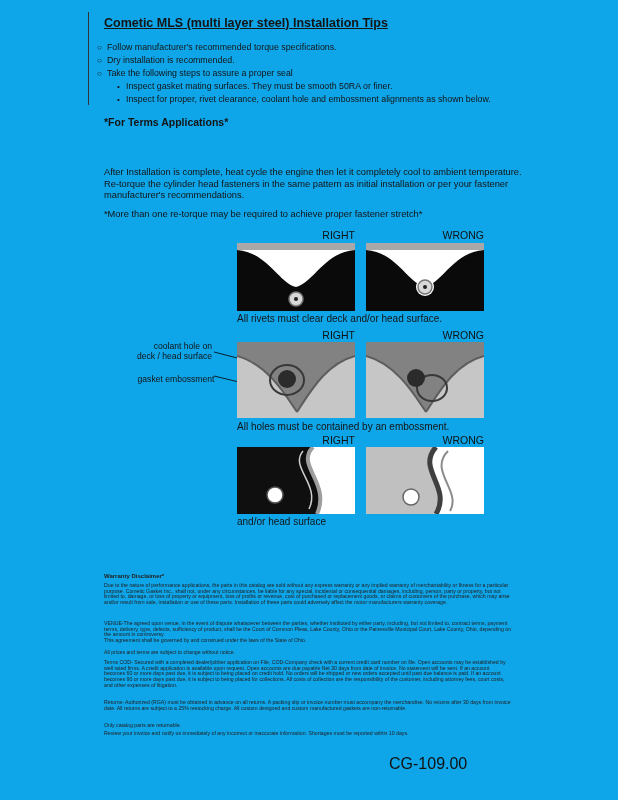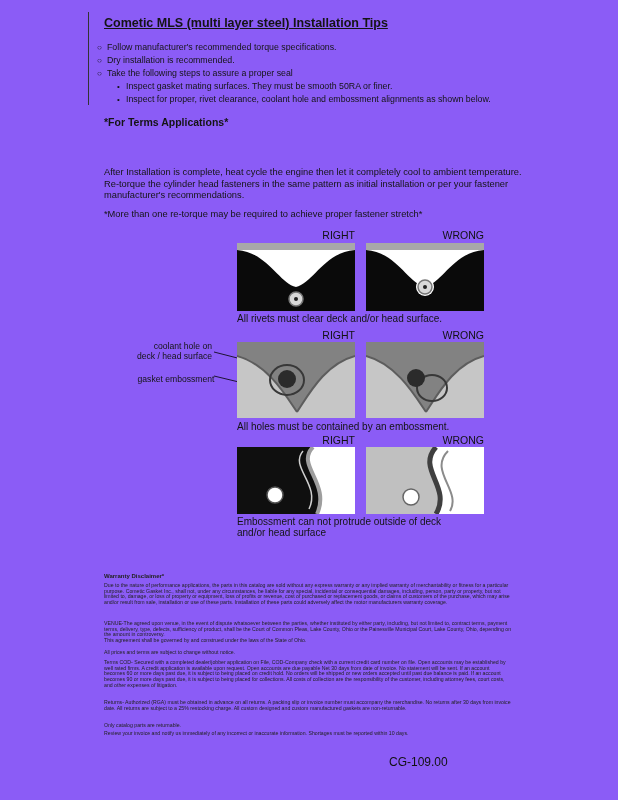--- a/index.html
+++ b/index.html
@@ -1,18 +1,18 @@
 <!DOCTYPE html>
 <html><head>
 <meta charset="utf-8">
 <style>
   * { box-sizing: border-box; }
   html, body { margin: 0; padding: 0; background: #ffffff; }
   .page {
-    position: relative; width: 618px; height: 800px; background: #8b5cf6;
+    position: relative; width: 618px; height: 800px; background: #0ea5e9;
     font-family: "Liberation Sans", sans-serif; color: #141414; overflow: hidden;
   }
   .abs { position: absolute; }
 
   .vrule { left: 88px; top: 12px; width: 1px; height: 93px; background: #333; }
 
   .title {
     left: 104px; top: 16px; margin: 0; font-size: 12.5px; font-weight: bold;
     text-decoration: underline; white-space: nowrap;
   }
@@ -59,21 +59,21 @@
   .disc { left: 104px; width: 408px; font-size: 5.2px; line-height: 5.7px; color: #222; }
   .disc-h { top: 574px; font-size: 6px; font-weight: bold; }
   .d1 { top: 583px; }
   .d2 { top: 621px; }
   .d3 { top: 650px; }
   .d4 { top: 660px; }
   .d5 { top: 700px; }
   .d6 { top: 723px; }
   .d7 { top: 731px; }
 
-  .footer { left: 389px; top: 755px; font-size: 12px; color: #111; white-space: nowrap; }
+  .footer { left: 389px; top: 755px; font-size: 16px; color: #111; white-space: nowrap; }
 </style>
 </head>
 <body>
 
 <div class="page">
 
   <div class="abs vrule"></div>
 
   <h1 class="abs title">Cometic MLS (multi layer steel) Installation Tips</h1>
 
@@ -164,21 +164,20 @@
   <div class="abs fig img-r3b">
     <svg width="118" height="67" viewBox="0 0 118 67">
       <rect width="118" height="67" fill="#ffffff"></rect>
       <path d="M0,0 L70,0 C50,22 86,40 70,67 L0,67 Z" fill="#c0c0c0"></path>
       <path d="M70,0 C50,22 86,40 70,67" fill="none" stroke="#3f3f3f" stroke-width="5"></path>
       <path d="M82,4 C62,24 96,44 84,64" fill="none" stroke="#8b8b8b" stroke-width="2"></path>
       <circle cx="45" cy="50" r="8" fill="#ffffff" stroke="#666666" stroke-width="1.5"></circle>
     </svg>
   </div>
   <div class="abs caption cap3">
-    <div>Embossment can not protrude outside of deck</div>
     <div>and/or head surface</div>
   </div>
 
   <div class="abs disc disc-h">Warranty Disclaimer*</div>
   <div class="abs disc d1">Due to the nature of performance applications, the parts in this catalog are sold without any express warranty or any implied warranty of merchantability or fitness for a particular purpose.  Cometic Gasket Inc., shall not, under any circumstances, be liable for any special, incidental or consequential damages, including, person, party or property, but not limited to, damage, or loss of property or equipment, loss of profits or revenue, cost of purchased or replacement goods, or claims of customers of the purchase, which may arise and/or result from sale, installation or use of these parts.  Installation of these parts could adversely affect the motor manufacturers warranty coverage.</div>
   <div class="abs disc d2">
     <div>VENUE-The agreed upon venue, in the event of dispute whatsoever between the parties, whether instituted by either party, including, but not limited to, contract terms, payment terms, delivery, type, defects, sufficiency of product, shall be the Court of Common Pleas, Lake County, Ohio or the Painesville Municipal Court, Lake County, Ohio, depending on the amount in controversy.</div>
     <div>This agreement shall be governed by and construed under the laws of the State of Ohio.</div>
   </div>
   <div class="abs disc d3">All prices and terms are subject to change without notice.</div>

